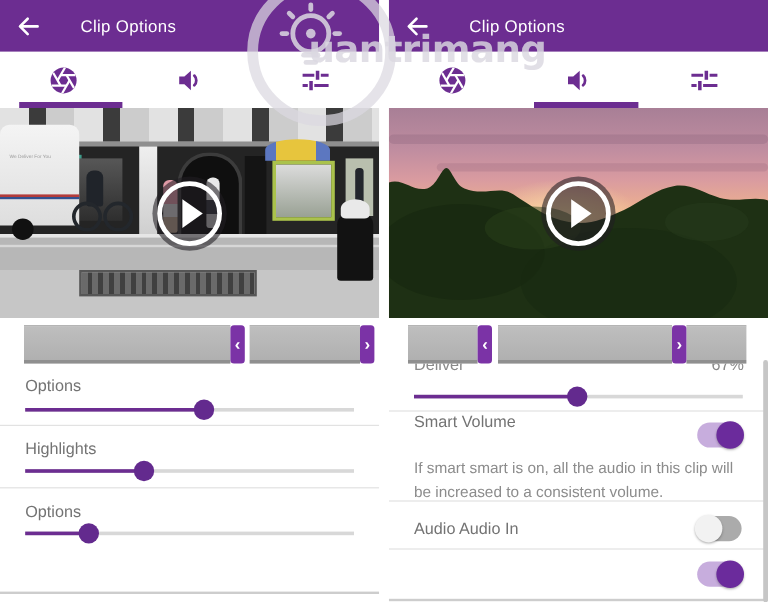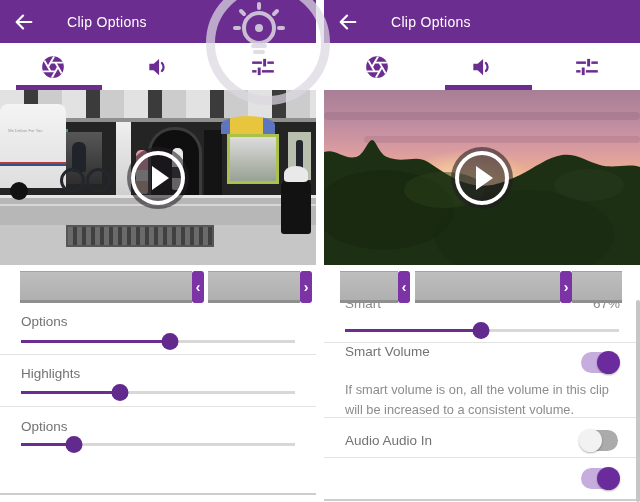--- a/index.html
+++ b/index.html
@@ -271,36 +271,36 @@
       </div>
     <div class="tseg strip" style="width: 51.4%; left: 26.6%;"></div>
     <div class="tseg handle" style="width: 4.3%; left: 78%;">
         <span>›</span>
       </div>
     <div class="tseg strip" style="width: 17.7%; left: 82.3%;"></div>
   </div>
 
   <div class="volclip">
     <div class="volrow">
-      <span>Smart</span>
+      <span>Deliver</span>
       <span>67%</span>
     </div>
   </div>
   <div class="slider" style="top:322px">
     <div class="track"></div>
     <div class="fill" style="width: 49.8%;"></div>
     <div class="thumb" style="left: 49.8%;"></div>
   </div>
   <div class="divider" style="top:342px"></div>
 
   <div class="rowlabel" style="top:344px">Smart Volume</div>
   <div class="toggle on" style="top:352px">
     <div class="knob"></div>
   </div>
-  <div class="desc">If smart volume is on, all the volume in this clip will be increased to a consistent volume.</div>
+  <div class="desc">If smart smart is on, all the audio in this clip will be increased to a consistent volume.</div>
   <div class="divider" style="top:417px"></div>
 
   <div class="rowlabel" style="top:433px">Audio Audio In</div>
   <div class="toggle" style="top:430px">
     <div class="knob"></div>
   </div>
   <div class="divider" style="top:457px"></div>
 
   <div class="toggle on" style="top:468px">
     <div class="knob"></div>
@@ -319,13 +319,14 @@
           <line x1="40" y1="62" x2="48" y2="62"></line>
         <line x1="44" y1="14" x2="44" y2="18"></line>
           <line x1="26" y1="21" x2="29" y2="24"></line>
           <line x1="62" y1="21" x2="59" y2="24"></line>
         <line x1="20" y1="38" x2="24" y2="38"></line>
           <line x1="64" y1="38" x2="68" y2="38"></line>
         <circle cx="44" cy="38" r="4" fill="rgba(219,216,224,.85)" stroke="none"></circle>
       </g>
     </svg>
   </div>
+  <div class="wm-text">uantrimang</div>
 </div>
 
 </body></html>

